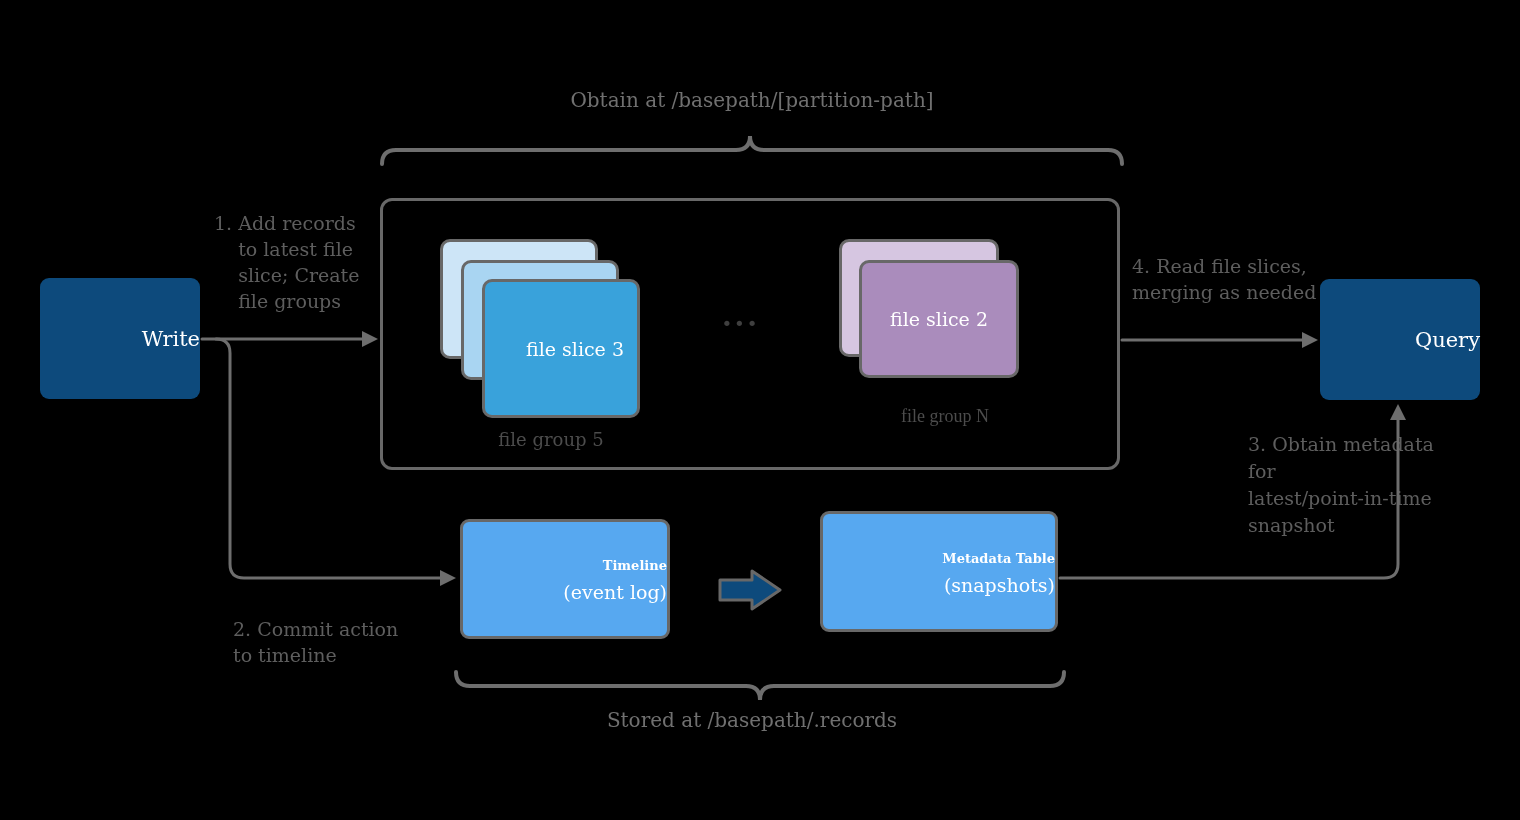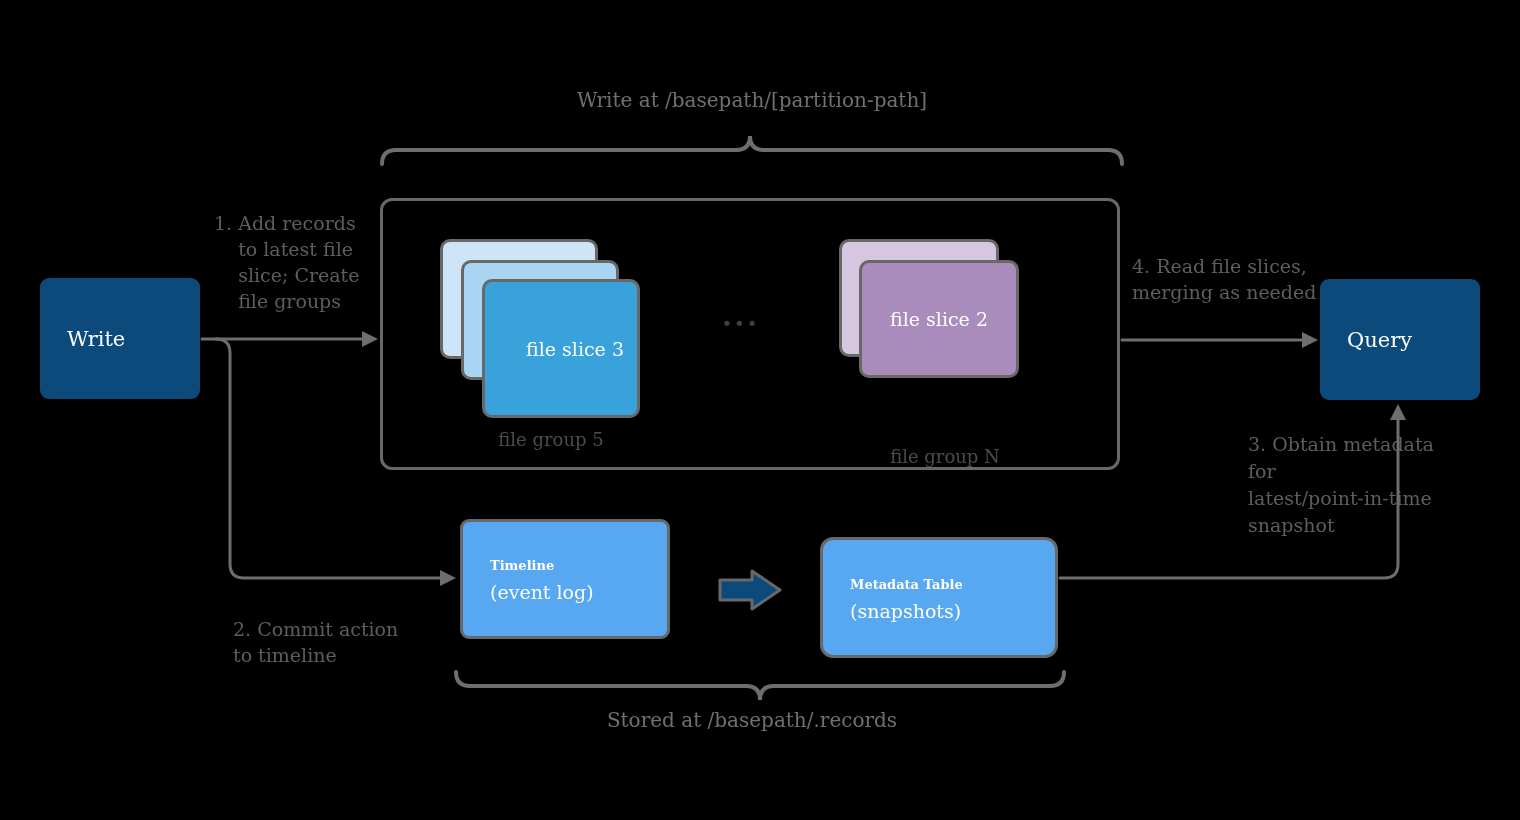--- a/index.html
+++ b/index.html
@@ -4,22 +4,22 @@
 <style>
   html,body { margin:0; padding:0; }
   body {
     width:1520px; height:820px;
     background:#000000;
     position:relative; overflow:hidden;
     font-family:"DejaVu Serif", serif;
   }
   .node {
     position:absolute; box-sizing:border-box;
-    display:flex; flex-direction:column; align-items:flex-start; justify-content:center;
-    color:#ffffff; text-align:center; border-radius:9px;padding-left:27px;
+    display:flex; flex-direction:column; align-items:flex-end; justify-content:center;
+    color:#ffffff; text-align:center; border-radius:9px;
   }
   .node.dark { background:var(--dark-blue); font-size:21px; }
   .node.light {
     background:var(--light-blue);
     border:3px solid var(--border-gray);
     font-size:19px; line-height:27px;
   }
   .node.light .title { font-weight:bold; font-size:13px; }
   .container-box {
     position:absolute; box-sizing:border-box;
@@ -51,51 +51,51 @@
   }
   svg.overlay { position:absolute; left:0; top:0; pointer-events:none; }
   .line { fill:none; stroke:var(--line-gray); stroke-width:3; stroke-linecap:round; }
   .arrowhead { fill:var(--line-gray); stroke:none; }
   .brace { fill:none; stroke:var(--line-gray); stroke-width:4; stroke-linecap:round; }
   .block-arrow { fill:var(--dark-blue); stroke:var(--border-gray); stroke-width:3; stroke-linejoin:round; }
 </style>
 </head>
 <body>
 
-<div class="caption" style="left:452px; top:88px; width:600px;">Write at /basepath/[partition-path]</div>
+<div class="caption" style="left:452px; top:88px; width:600px;">Obtain at /basepath/[partition-path]</div>
 
 <div class="container-box" style="left:380px; top:198px; width:740px; height:272px;"></div>
 
 <div class="card" style="left:440px; top:239px; width:158px; height:120px; background:var(--slice-blue-back);"></div>
 <div class="card" style="left:461px; top:260px; width:158px; height:120px; background:var(--slice-blue-mid);"></div>
 <div class="card" style="left:482px; top:279px; width:158px; height:139px; background:var(--slice-blue-front);padding-left:28px;">
   <span>file slice 3</span>
 </div>
 <div class="group-label" style="left:471px; top:429px; width:160px;">file group 5</div>
 
 <div class="ellipsis" style="left:719px; top:302px; width:44px;">...</div>
 
 <div class="card" style="left:839px; top:239px; width:160px; height:118px; background:var(--slice-purple-back);"></div>
 <div class="card" style="left:859px; top:260px; width:160px; height:118px; background:var(--slice-purple-front);">
   <span>file slice 2</span>
 </div>
-<div class="group-label" style="left:865px; top:446px; width:160px;">file group N</div>
+<div class="group-label" style="left:865px; top:406px; width:160px;font-family:Liberation Serif, serif;">file group N</div>
 
 <div class="node dark" style="left:40px; top:278px; width:160px; height:121px;">
   <span>Write</span>
 </div>
 <div class="node dark" style="left:1320px; top:279px; width:160px; height:121px;border-radius:9px;">
   <span>Query</span>
 </div>
 
 <div class="node light" style="left:460px; top:519px; width:210px; height:120px;">
   <span class="title">Timeline</span>
   <span>(event log)</span>
 </div>
-<div class="node light" style="left:820px; top:537px; width:238px; height:121px;border-radius:13px;">
+<div class="node light" style="left:820px; top:511px; width:238px; height:121px;">
   <span class="title">Metadata Table</span>
   <span>(snapshots)</span>
 </div>
 
 <div class="annotation" style="left:214px; top:210px;">1. Add records
     to latest file
     slice; Create
     file groups</div>
 <div class="annotation" style="left:233px; top:616px;">2. Commit action
 to timeline</div>

